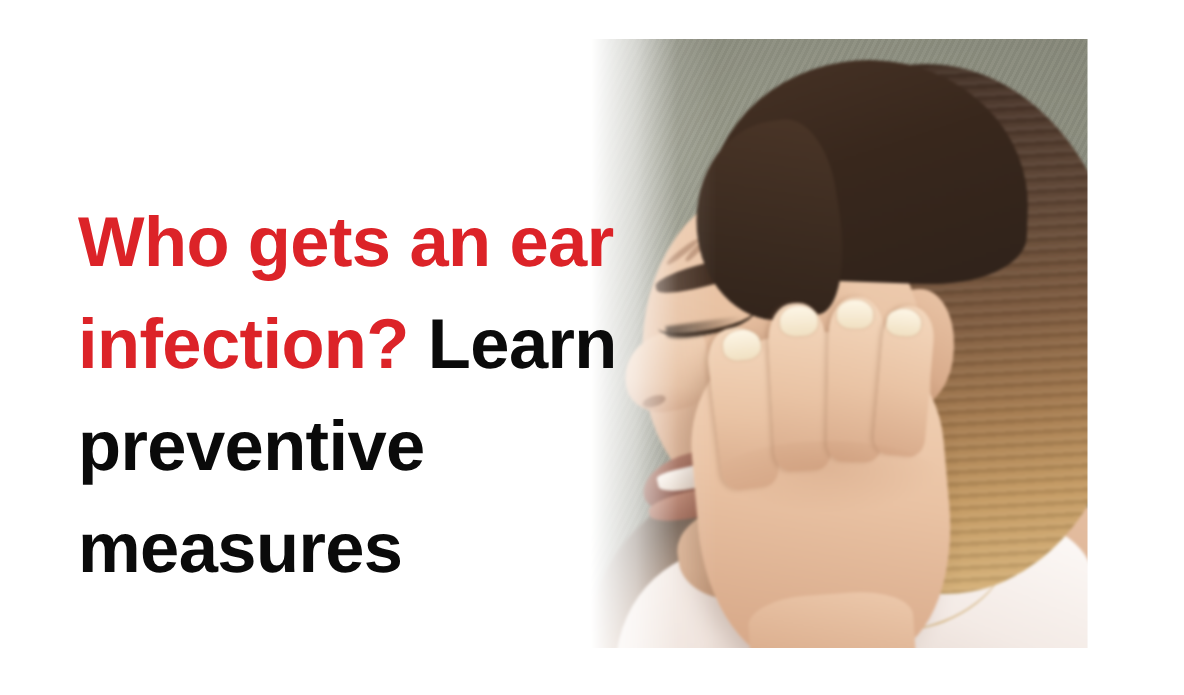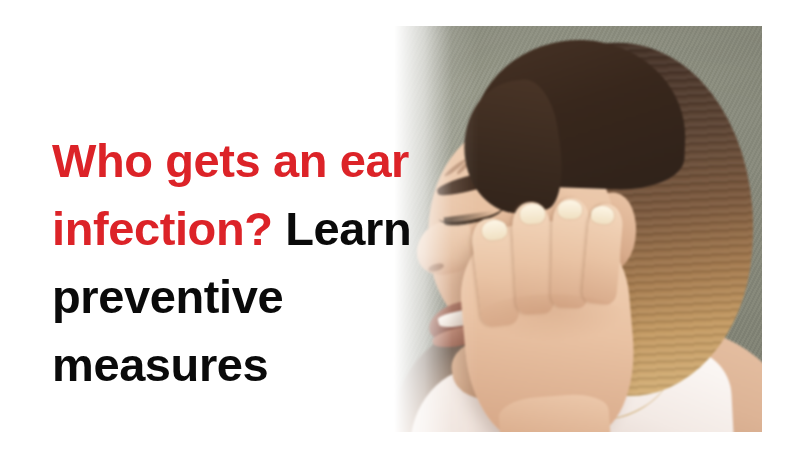--- a/index.html
+++ b/index.html
@@ -7,21 +7,21 @@
     margin: 0;
     padding: 0;
     background: #ffffff;
   }
   body {
     font-family: "Liberation Sans", sans-serif;
   }
 
   #banner {
     position: relative;
-    width: 789px;
+    width: 725px;
     height: 463px;
     background: #ffffff;
     overflow: hidden;
   }
 
   
   #photo-panel {
     position: absolute;
     left: 368px;
     top: 26px;

